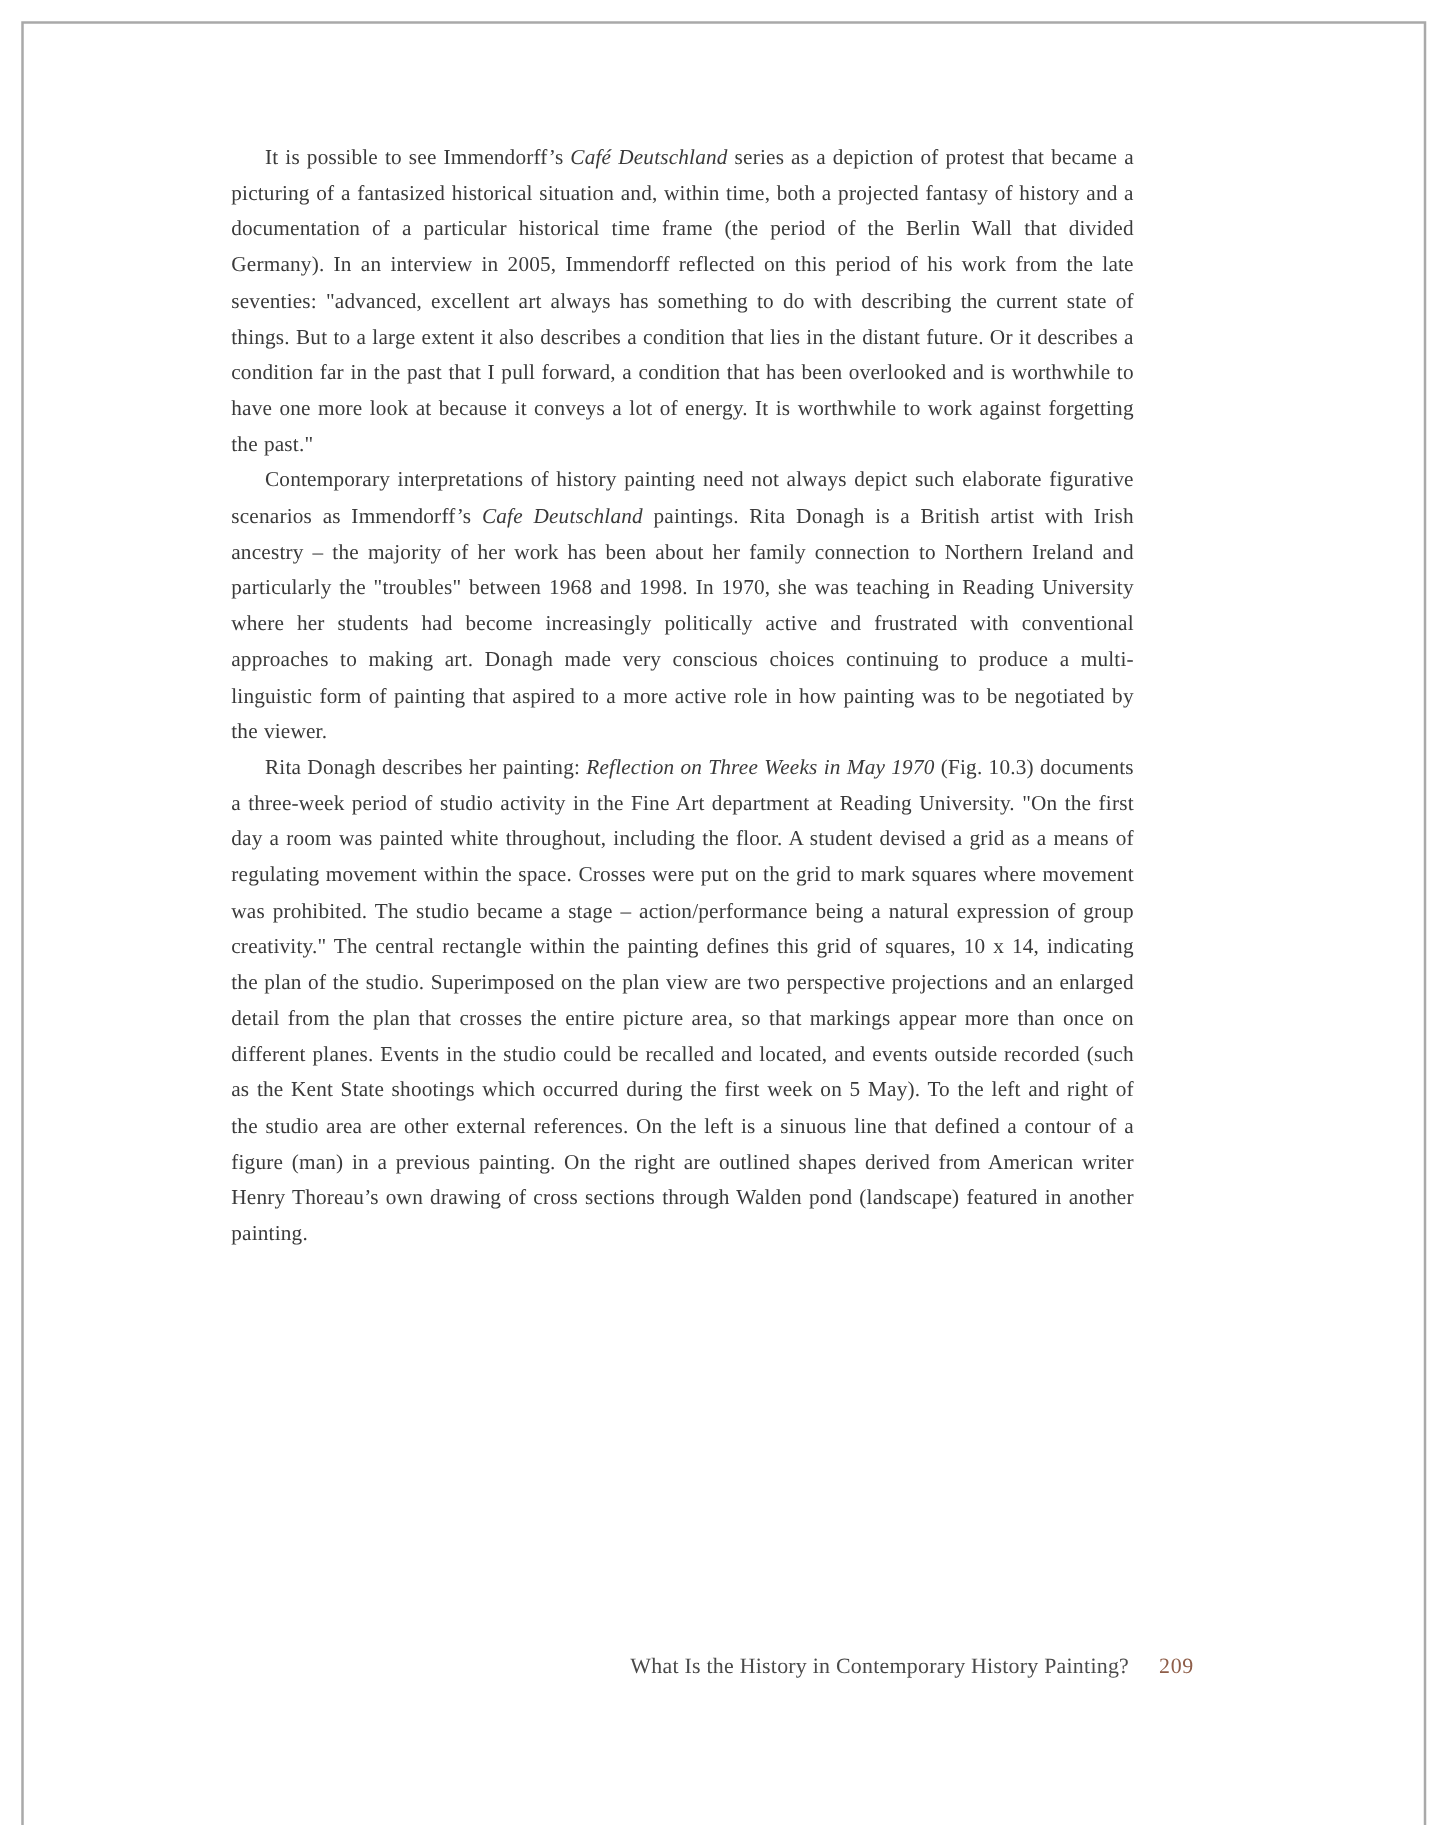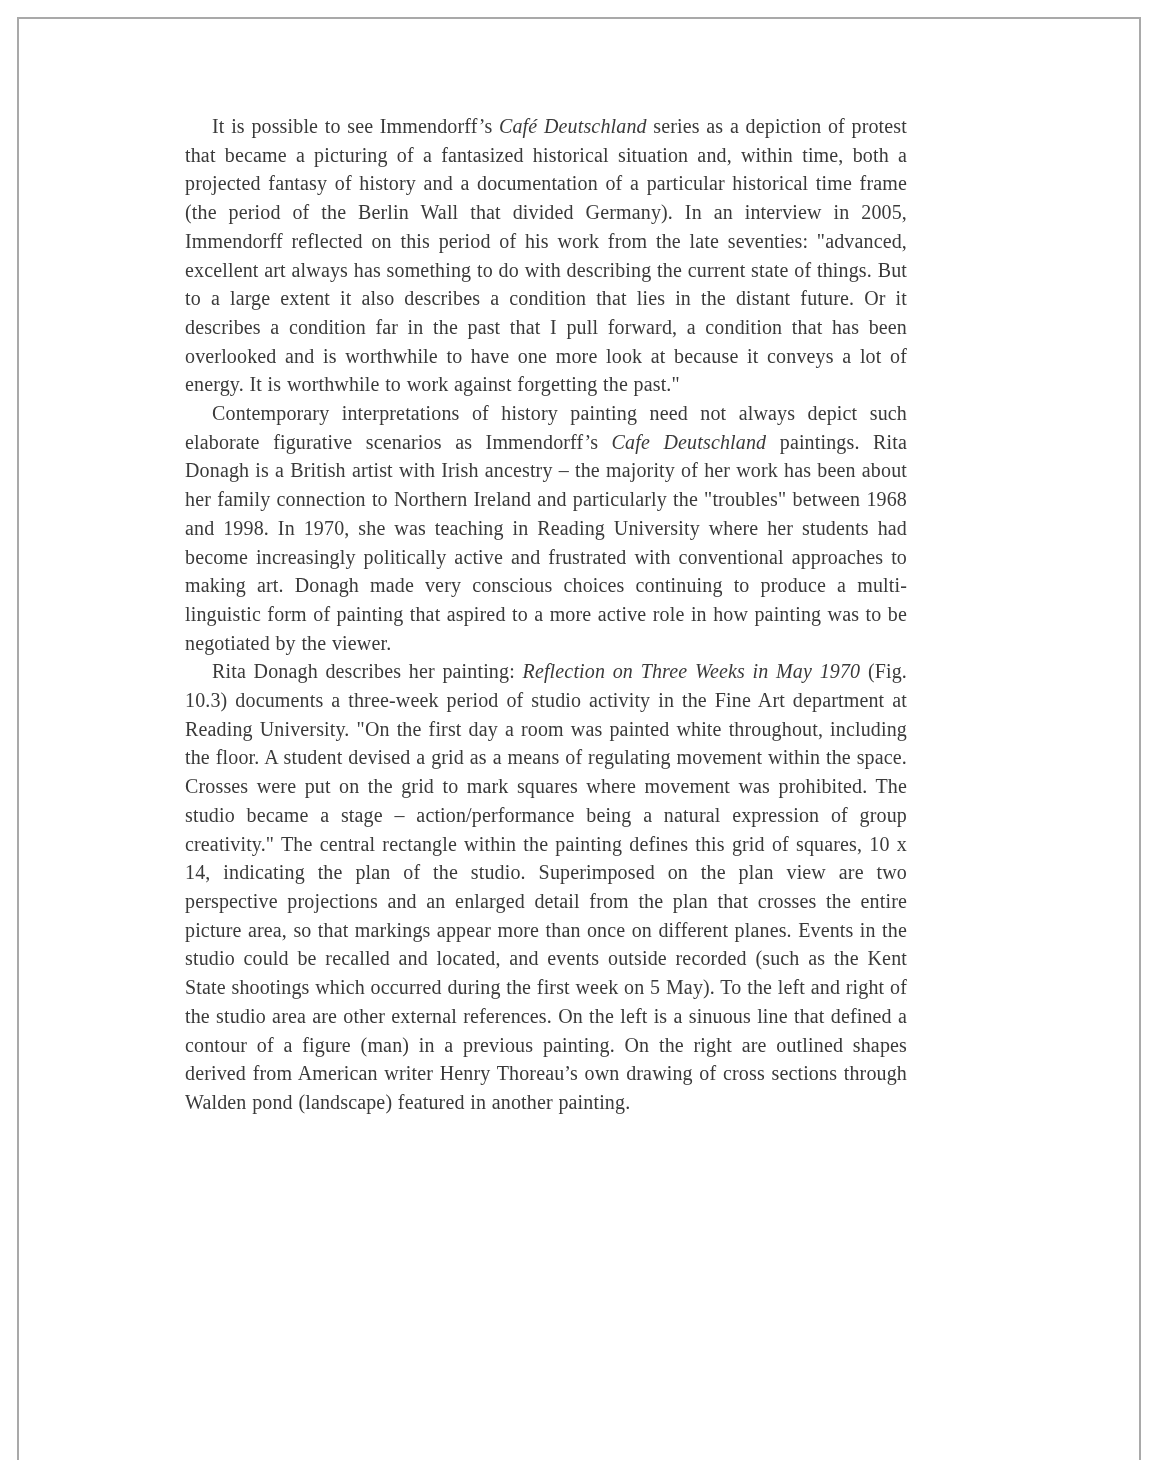--- a/index.html
+++ b/index.html
@@ -29,21 +29,21 @@
   }
   .text-column {
     position: absolute;
     left: 185px;
     top: 112px;
     width: 722px;
     color: #3a3a3a;
   }
   .para {
     margin: 0;
-    font-size: 20px;
+    font-size: 17px;
     line-height: 28.7px;
     text-align: justify;
     text-indent: 27px;
     letter-spacing: 0.15px;
     word-spacing: 0.5px;
   }
   .para .italic {
     font-style: italic;
   }
   .footer {
@@ -73,13 +73,17 @@
 <div class="page">
   <div class="page-border"></div>
 
   <div class="text-column">
 
   <p class="para"><span>It is possible to see Immendorff’s </span><span class="italic">Café Deutschland</span><span> series as a depiction of protest that became a picturing of a fantasized historical situation and, within time, both a projected fantasy of history and a documentation of a particular historical time frame (the period of the Berlin Wall that divided Germany). In an interview in 2005, Immendorff reflected on this period of his work from the late seventies: "advanced, excellent art always has something to do with describing the current state of things. But to a large extent it also describes a condition that lies in the distant future. Or it describes a condition far in the past that I pull forward, a condition that has been overlooked and is worthwhile to have one more look at because it conveys a lot of energy. It is worthwhile to work against forgetting the past."</span></p>
       <p class="para"><span>Contemporary interpretations of history painting need not always depict such elaborate figurative scenarios as Immendorff’s </span><span class="italic">Cafe Deutschland</span><span> paintings. Rita Donagh is a British artist with Irish ancestry – the majority of her work has been about her family connection to Northern Ireland and particularly the "troubles" between 1968 and 1998. In 1970, she was teaching in Reading University where her students had become increasingly politically active and frustrated with conventional approaches to making art. Donagh made very conscious choices continuing to produce a multi-linguistic form of painting that aspired to a more active role in how painting was to be negotiated by the viewer.</span></p>
       <p class="para"><span>Rita Donagh describes her painting: </span><span class="italic">Reflection on Three Weeks in May 1970</span><span> (Fig. 10.3) documents a three-week period of studio activity in the Fine Art department at Reading University. "On the first day a room was painted white throughout, including the floor. A student devised a grid as a means of regulating movement within the space. Crosses were put on the grid to mark squares where movement was prohibited. The studio became a stage – action/performance being a natural expression of group creativity." The central rectangle within the painting defines this grid of squares, 10 x 14, indicating the plan of the studio. Superimposed on the plan view are two perspective projections and an enlarged detail from the plan that crosses the entire picture area, so that markings appear more than once on different planes. Events in the studio could be recalled and located, and events outside recorded (such as the Kent State shootings which occurred during the first week on 5 May). To the left and right of the studio area are other external references. On the left is a sinuous line that defined a contour of a figure (man) in a previous painting. On the right are outlined shapes derived from American writer Henry Thoreau’s own drawing of cross sections through Walden pond (landscape) featured in another painting.</span></p>
     </div>
 
+  <div class="footer">
+    <span class="running-title">What Is the History in Contemporary History Painting?</span>
+    <span class="page-number">209</span>
+  </div>
 </div>
 
 </body></html>

